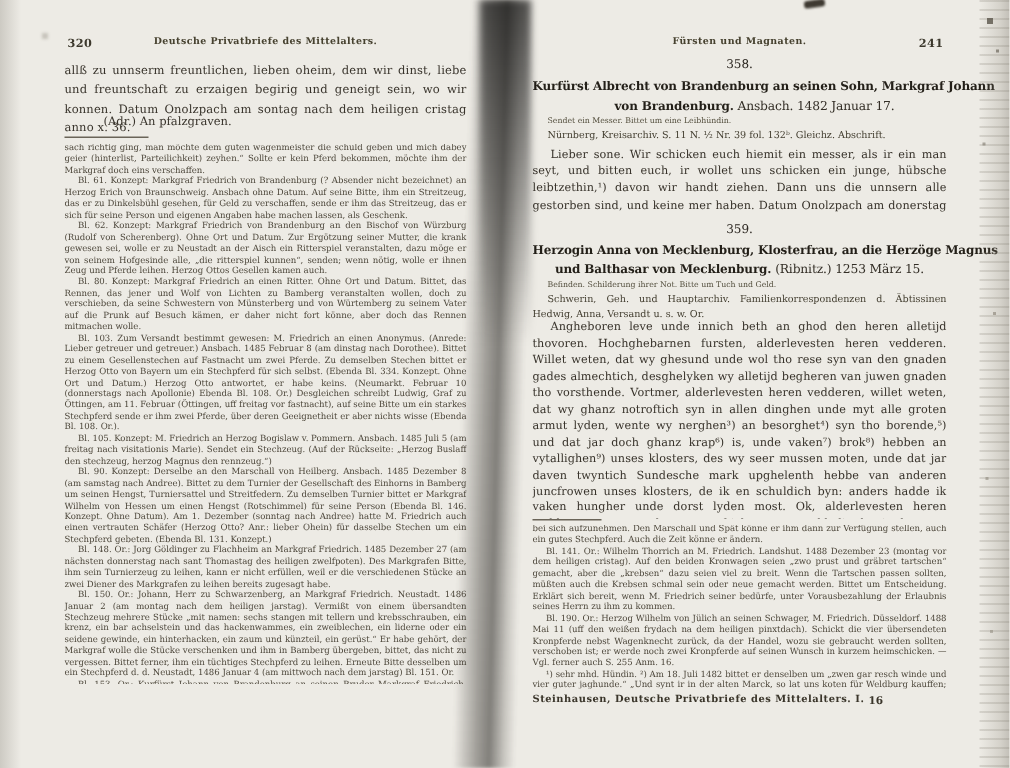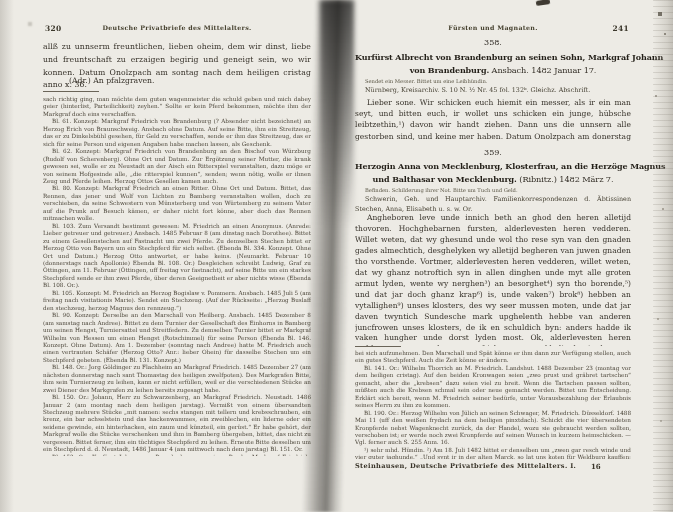--- a/index.html
+++ b/index.html
@@ -45,21 +45,21 @@
   .letter-body{position:absolute;left:0;width:276px;
     font-size:7.5px;text-align:justify;color:#37322a;text-indent:12px;letter-spacing:.05px;}
   .body-358{top:97px;line-height:11.2px;height:46px;overflow:hidden;}
   .body-359{top:213px;line-height:10.95px;height:133px;overflow:hidden;}
   .num-358{top:38px;}  .head-358-1{top:52px;}  .head-358-2{top:65px;padding-left:20px;}
   .reg-358{top:78px;}  .arc-358{top:86px;}
   .num-359{top:148px;} .head-359-1{top:161px;} .head-359-2{top:174px;}
   .reg-359{top:187px;} .arc-359{top:195px;height:20px;overflow:hidden;}
   .signature{position:absolute;top:462px;left:0;font-size:6.6px;font-weight:bold;
     color:#3a352a;letter-spacing:.35px;}
-  .sheet-number{position:absolute;top:462px;left:224px;font-size:7px;font-weight:bold;color:#3a352a;margin-left:12px;}
+  .sheet-number{position:absolute;top:462px;left:224px;font-size:7px;font-weight:bold;color:#3a352a;}
   
   .gutter-band{position:absolute;left:314px;top:0;width:42px;height:512px;
     transform:skewX(-1.4deg);transform-origin:0 0;
     background:linear-gradient(90deg,rgba(35,32,28,0) 0%,rgba(35,32,28,.38) 38%,rgba(30,28,24,.52) 58%,rgba(35,32,28,.18) 82%,rgba(35,32,28,0) 100%);
     filter:blur(1.2px);}
   .gutter-top{position:absolute;left:320px;top:0;width:34px;height:230px;
     background:linear-gradient(180deg,rgba(0,0,0,.62) 0%,rgba(0,0,0,.34) 45%,rgba(0,0,0,0) 100%);
     filter:blur(2.5px);}
   .left-edge{position:absolute;left:0;top:0;width:14px;height:512px;
     background:linear-gradient(90deg,rgba(130,126,116,.30),rgba(130,126,116,0));}
@@ -110,28 +110,28 @@
   <div class="page page-right">
     <div class="running-head">
       <span class="running-title">Fürsten und Magnaten.</span>
       <span class="pagenum-right">241</span>
     </div>
 
     <div class="letter-number num-358">358.</div>
     <div class="heading head-358-1">Kurfürst Albrecht von Brandenburg an seinen Sohn, Markgraf Johann</div>
     <div class="heading head-358-2"><span>von Brandenburg.</span><span class="roman">  Ansbach.  1482 Januar 17.</span></div>
     <div class="regest reg-358">Sendet ein Messer.  Bittet um eine Leibhündin.</div>
-    <div class="archive arc-358">Nürnberg, Kreisarchiv.  S. 10 N. ½ Nr. 45 fol. 132ᵇ.  Gleichz. Abschrift.</div>
+    <div class="archive arc-358">Nürnberg, Kreisarchiv.  S. 11 N. ½ Nr. 39 fol. 132ᵇ.  Gleichz. Abschrift.</div>
     <div class="letter-body body-358">Lieber sone.  Wir schicken euch hiemit ein messer, als ir ein man seyt, und bitten euch, ir wollet uns schicken ein junge, hübsche leibtzethin,¹) davon wir handt ziehen.  Dann uns die unnsern alle gestorben sind, und keine mer haben.  Datum Onolzpach am donerstag Anthoni anno x. 82.²)</div>
 
     <div class="letter-number num-359">359.</div>
     <div class="heading head-359-1">Herzogin Anna von Mecklenburg, Klosterfrau, an die Herzöge Magnus</div>
-    <div class="heading head-359-2"><span>und Balthasar von Mecklenburg.</span><span class="roman">  (Ribnitz.)  1482 März 7.</span></div>
+    <div class="heading head-359-2"><span>und Balthasar von Mecklenburg.</span><span class="roman">  (Ribnitz.)  1253 März 15.</span></div>
     <div class="regest reg-359">Befinden.  Schilderung ihrer Not.  Bitte um Tuch und Geld.</div>
-    <div class="archive arc-359">Schwerin, Geh. und Hauptarchiv.  Familienkorrespondenzen d. Äbtissinen Stechen, Anna, Elisabeth u. s. w.  Or.</div>
+    <div class="archive arc-359">Schwerin, Geh. und Hauptarchiv.  Familienkorrespondenzen d. Äbtissinen Hedwig, Anna, Versandt u. s. w.  Or.</div>
     <div class="letter-body body-359">Angheboren leve unde innich beth an ghod den heren alletijd thovoren.  Hochghebarnen fursten, alderlevesten heren vedderen.  Willet weten, dat wy ghesund unde wol tho rese syn van den gnaden gades almechtich, desghelyken wy alletijd begheren van juwen gnaden tho vorsthende.  Vortmer, alderlevesten heren vedderen, willet weten, dat wy ghanz notroftich syn in allen dinghen unde myt alle groten armut lyden, wente wy nerghen³) an besorghet⁴) syn tho borende,⁵) und dat jar doch ghanz krap⁶) is, unde vaken⁷) brok⁸) hebben an vytallighen⁹) unses klosters, des wy seer mussen moten, unde dat jar daven twyntich Sundesche mark upghelenth hebbe van anderen juncfrowen unses klosters, de ik en schuldich byn: anders hadde ik vaken hungher unde dorst lyden most.  Ok, alderlevesten heren vedderen, syn wy ghanz notroftich an unser kledinghe in kappen, decken, in underrocken, in pelzen, in schowen unde in</div>
 
     <div class="fn-rule fn-rule-right"></div>
     <div class="footnotes footnotes-right">
       <p class="fn no-indent">bei sich aufzunehmen.  Den Marschall und Spät könne er ihm dann zur Verfügung stellen, auch ein gutes Stechpferd.  Auch die Zeit könne er ändern.</p>
       <p class="fn">Bl. 141.  Or.: Wilhelm Thorrich an M. Friedrich.  Landshut. 1488 Dezember 23 (montag vor dem heiligen cristag).  Auf den beiden Kronwagen seien „zwo prust und gräbret tartschen“ gemacht, aber die „krebsen“ dazu seien viel zu breit.  Wenn die Tartschen passen sollten, müßten auch die Krebsen schmal sein oder neue gemacht werden.  Bittet um Entscheidung.  Erklärt sich bereit, wenn M. Friedrich seiner bedürfe, unter Vorausbezahlung der Erlaubnis seines Herrn zu ihm zu kommen.</p>
       <p class="fn">Bl. 190.  Or.: Herzog Wilhelm von Jülich an seinen Schwager, M. Friedrich.  Düsseldorf. 1488 Mai 11 (uff den weißen frydach na dem heiligen pinxtdach).  Schickt die vier übersendeten Kronpferde nebst Wagenknecht zurück, da der Handel, wozu sie gebraucht werden sollten, verschoben ist; er werde noch zwei Kronpferde auf seinen Wunsch in kurzem heimschicken. — Vgl. ferner auch S. 255 Anm. 16.</p>
       <p class="fn">¹) sehr mhd. Hündin.  ²) Am 18. Juli 1482 bittet er denselben um „zwen gar resch winde und vier guter jaghunde.“  „Und synt ir in der alten Marck, so lat uns koten für Weldburg kauffen; he hat der thumbrobst einen wisk, der ik wanzer, den hat uns wanter gesehen von Mecklburg geschickt; er thut sein aber nit.  Datum Onolzbach am sambstag nach Margarethe anno x. 82.“ (Ebenda fol. 180ᵇ Gleichz. Abschr.)  ³) nirgends.  ⁴) versorgt.  ⁵) erheben, einnehmen.  ⁶) knapp.  Ahd. nicht belegt.  Im Niederelbischen war es als Adverbium gebräuchlich.  Vgl. Grimm, D. Wb. 5, 2066.  ⁷) oft.  ⁸) Mangel.  ⁹) Lebensmittel.</p>
     </div>
 

